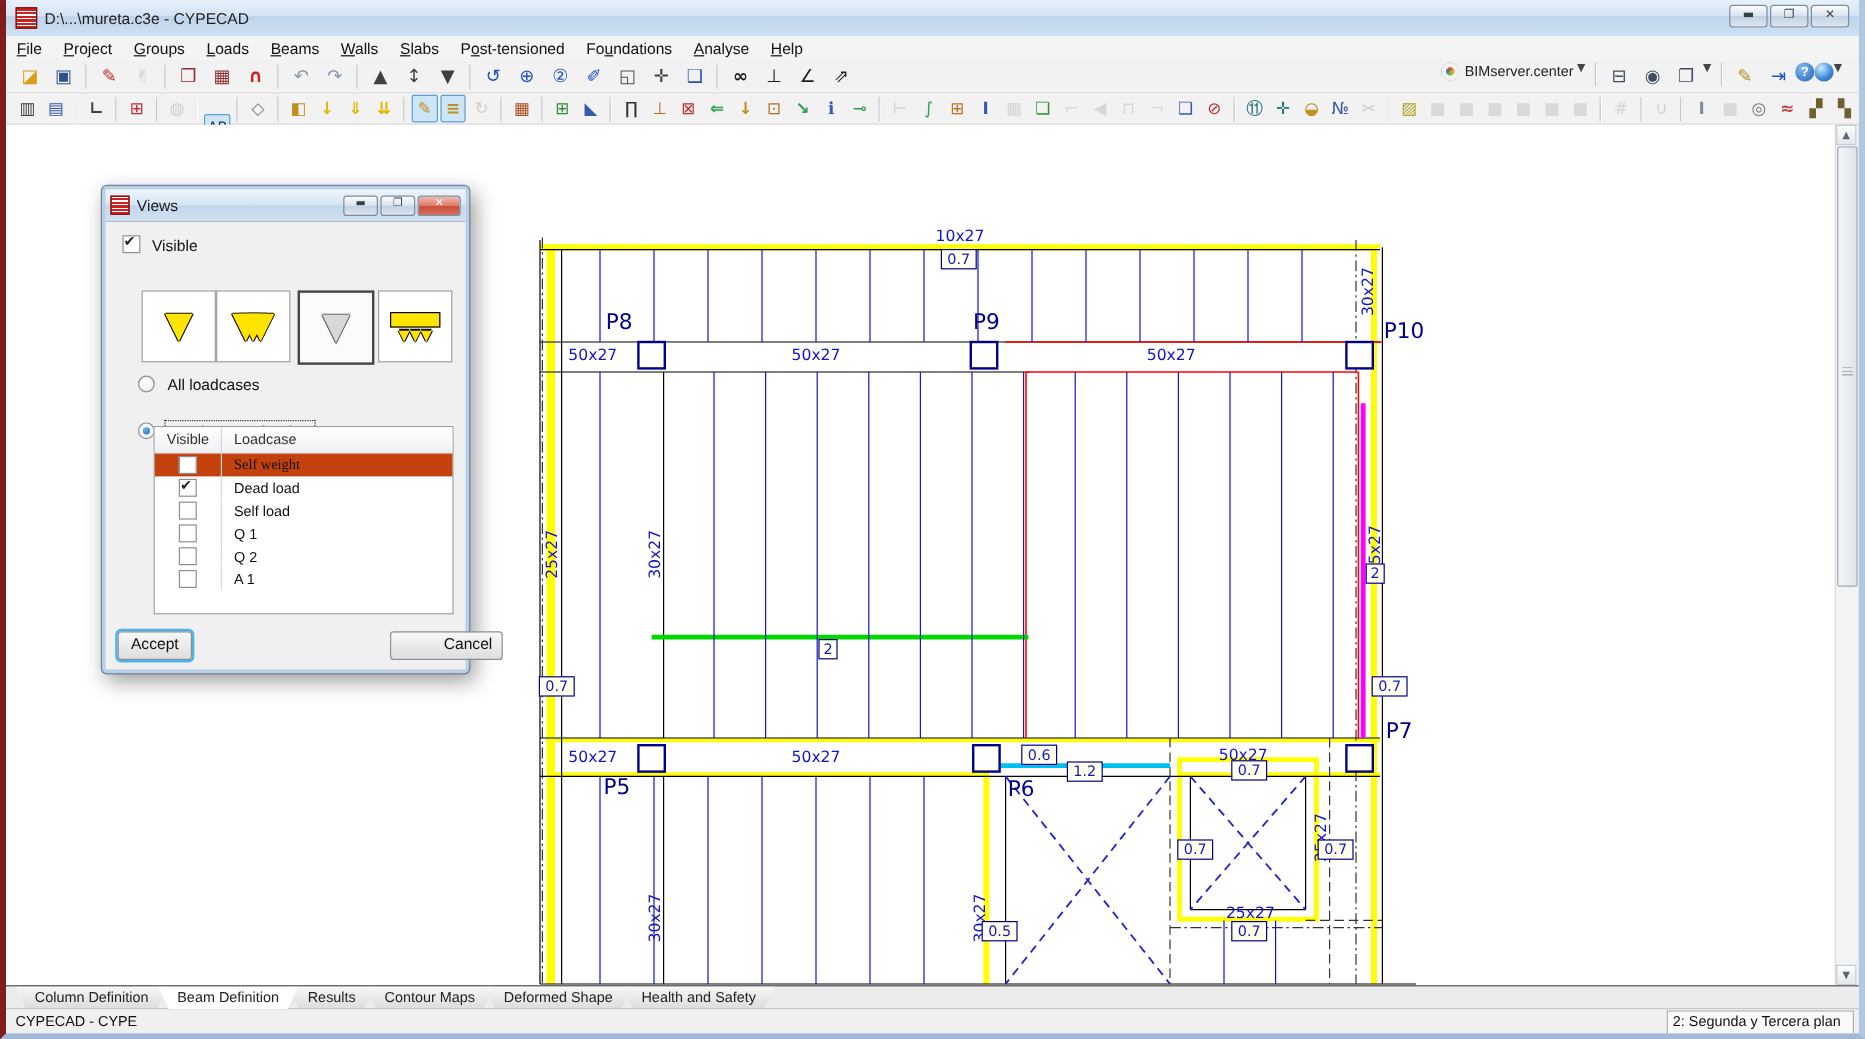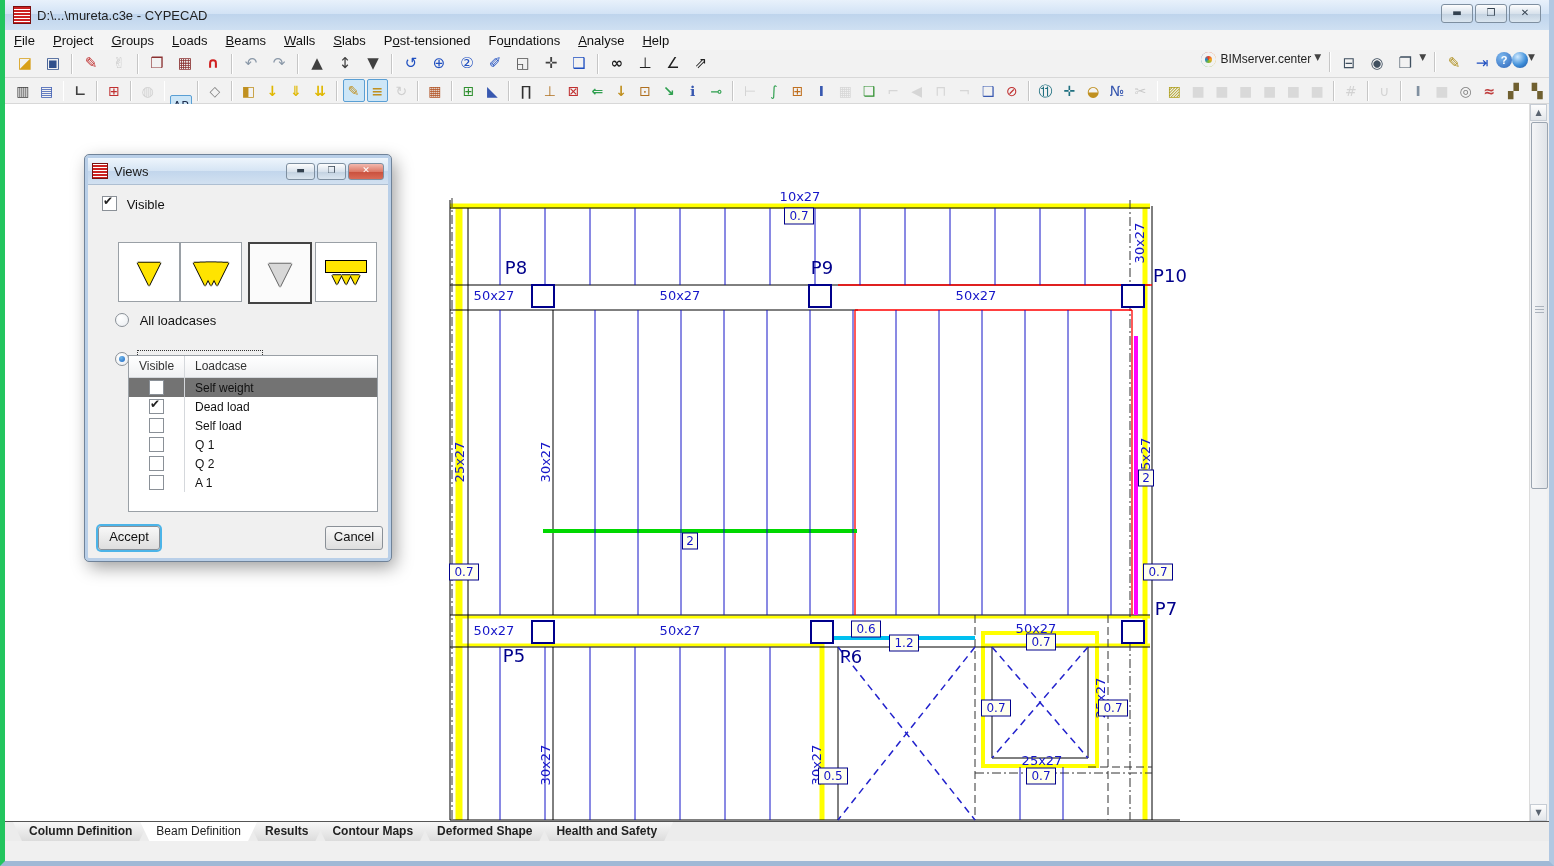--- a/index.html
+++ b/index.html
@@ -1,17 +1,17 @@
 <!DOCTYPE html>
 <html><head>
 <meta charset="utf-8">
 <style>
   html,body{margin:0;padding:0;background:#3a6ea5;font-family:"Liberation Sans",sans-serif;}
   .window{position:relative;width:1554px;height:866px;box-sizing:border-box;
-    border-left:5px solid #22c55e;border-right:5px solid #b1c8e2;border-bottom:5px solid #9fb9d6;
+    border-left:5px solid #7f1d1d;border-right:5px solid #b1c8e2;border-bottom:5px solid #9fb9d6;
     background:#f0f0f0;overflow:hidden;}
   
   .titlebar{position:absolute;left:0;top:0;width:100%;height:30px;
     background:linear-gradient(#e8f1fb 0%,#d3e3f5 45%,#bed4ec 46%,#cfe0f2 100%);
     display:flex;align-items:center;padding-left:8px;box-sizing:border-box;font-size:13px;color:#222;}
   .app-ico{width:16px;height:16px;background:#cc2222;border:1px solid #7a1010;margin-right:6px;
     background-image:repeating-linear-gradient(0deg,#fff 1px,#fff 2px,#cc2222 2px,#cc2222 4px);}
   .win-controls{position:absolute;right:8px;top:4px;display:flex;gap:2px;}
   .win-btn{width:30px;height:17px;border:1px solid #7e8fa0;border-radius:3px;
     background:linear-gradient(#fdfdfd,#d8e2ec 50%,#c2d1e0 51%,#dbe6f0);
@@ -89,32 +89,32 @@
   .slab-bar{width:40px;height:11px;background:#ffe400;border:1px solid #000;}
   .slab-arrows{font-family:"DejaVu Sans",sans-serif;color:#ffe400;font-size:12px;line-height:12px;
     text-shadow:-1px 0 #000,1px 0 #000,0 -1px #000,0 1px #000;}
   .dlg-radio-row{position:absolute;left:27px;font-size:13px;}
   .lc-table{position:absolute;left:40px;top:197px;width:250px;height:157px;background:#fff;
     border:1px solid #9aa0a6;box-sizing:border-box;font-size:12px;}
   .lc-head{display:flex;height:21px;background:linear-gradient(#fff,#f0f1f3);border-bottom:1px solid #d5d8dc;}
   .lc-head div{padding:3px 0 0 10px;box-sizing:border-box;color:#333;}
   .lc-c1{width:56px;border-right:1px solid #d5d8dc;box-sizing:border-box;}
   .lc-row{display:flex;height:19px;align-items:center;}
-  .lc-row.sel{background:#737373;}
+  .lc-row.sel{background:#c2410c;font-family:Liberation Serif, serif;}
   .lc-row .lc-c1{display:flex;justify-content:center;align-items:center;height:100%;}
   .lc-row .lc-c2{padding-left:10px;color:#111;}
   .dlg-foot-btn{position:absolute;top:368px;height:22px;border:1px solid #8a9097;border-radius:3px;
     background:linear-gradient(#f8f8f8,#dedede);font-size:13px;text-align:center;line-height:20px;}
   .dlg-foot-btn.primary{box-shadow:0 0 0 2px #4cb4e8;}
   .focus-dotted{outline:1px dotted #333;font-weight:bold;padding:1px 2px;}
   
   .tabbar{position:absolute;left:0;top:821px;width:100%;height:19px;background:#ececec;
     border-top:1px solid #555;display:flex;align-items:stretch;padding-left:16px;font-size:12px;}
   .tab{padding:2px 16px 0 16px;margin-left:-8px;clip-path:polygon(0 0,100% 0,calc(100% - 9px) 100%,9px 100%);
-    background:linear-gradient(#f7f7f7,#dcdcdc);color:#222;white-space:nowrap;font-weight:bold;}
+    background:linear-gradient(#f7f7f7,#dcdcdc);color:#222;white-space:nowrap;}
   .tab.active{background:#fff;font-weight:normal;z-index:2;}
   
   .statusbar{position:absolute;left:0;top:840px;width:100%;height:21px;background:#f0f0f0;
     border-top:1px solid #c8c8c8;font-size:12px;color:#111;}
   .status-left{position:absolute;left:8px;top:3px;}
   .status-right{position:absolute;right:4px;top:1px;width:146px;height:16px;border:1px solid #b0b0b0;
     background:#fafafa;padding:1px 4px;font-size:12px;white-space:nowrap;overflow:hidden;}
 </style>
 </head>
 <body>
@@ -501,26 +501,30 @@
           </div>
           <div class="lc-row">
             <div class="lc-c1">
               <span class="cb"></span>
             </div>
             <div class="lc-c2">A 1</div>
           </div>
         </div>
     </div>
     <div class="dlg-foot-btn primary" style="left:10px;width:60px;">Accept</div>
-    <div class="dlg-foot-btn" style="left:237px;width:56px;">Cancel</div>
+    <div class="dlg-foot-btn" style="left:237px;width:56px;padding-left:36px;">Cancel</div>
   </div>
 
   <div class="tabbar" id="tabbar">
       <div class="tab">Column Definition</div>
       <div class="tab active">Beam Definition</div>
       <div class="tab">Results</div>
       <div class="tab">Contour Maps</div>
       <div class="tab">Deformed Shape</div>
       <div class="tab">Health and Safety</div>
     </div>
 
+  <div class="statusbar">
+    <span class="status-left">CYPECAD - CYPE</span>
+    <span class="status-right">2: Segunda y Tercera plan</span>
+  </div>
 
 </div>
 
 </body></html>

